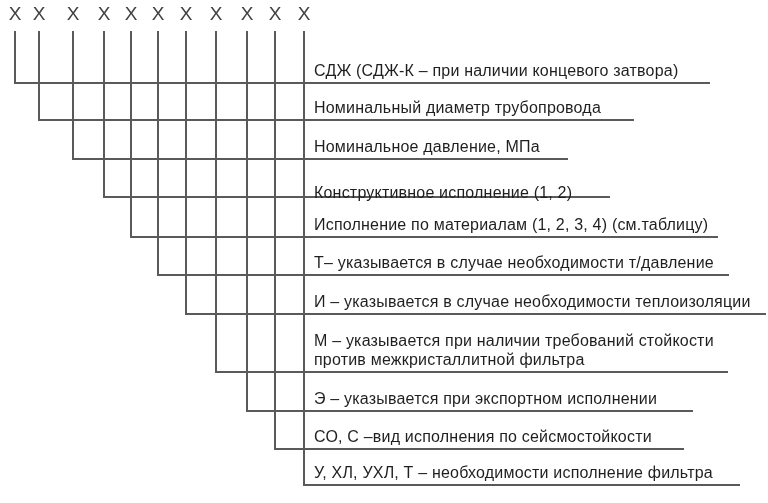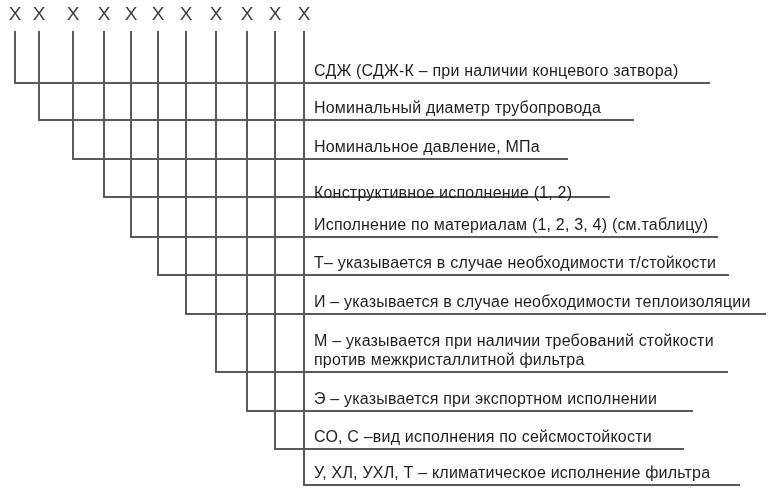--- a/index.html
+++ b/index.html
@@ -72,31 +72,31 @@
       <div class="hline" style="left: 72px; top: 158px; width: 496px;"></div>
       <div class="row-label" style="top: 137px;">Номинальное давление, МПа</div>
       <div class="vline" style="left: 103px; top: 31px; height: 167px;"></div>
       <div class="hline" style="left: 103px; top: 196px; width: 507px;"></div>
       <div class="row-label" style="top: 175px; margin-top: 8px;">Конструктивное исполнение (1, 2)</div>
       <div class="vline" style="left: 130px; top: 31px; height: 207px;"></div>
       <div class="hline" style="left: 130px; top: 236px; width: 588px;"></div>
       <div class="row-label" style="top: 215px;">Исполнение по материалам (1, 2, 3, 4) (см.таблицу)</div>
       <div class="vline" style="left: 157px; top: 31px; height: 245px;"></div>
       <div class="hline" style="left: 157px; top: 274px; width: 572px;"></div>
-      <div class="row-label" style="top: 253px;">Т– указывается в случае необходимости т/стойкости</div>
+      <div class="row-label" style="top: 253px;">Т– указывается в случае необходимости т/давление</div>
       <div class="vline" style="left: 185px; top: 31px; height: 284px;"></div>
       <div class="hline" style="left: 185px; top: 313px; width: 581px;"></div>
       <div class="row-label" style="top: 292px;">И – указывается в случае необходимости теплоизоляции</div>
       <div class="vline" style="left: 215px; top: 31px; height: 342px;"></div>
       <div class="hline" style="left: 215px; top: 371px; width: 513px;"></div>
       <div class="row-label" style="top: 331px;">М – указывается при наличии требований стойкости
 против межкристаллитной фильтра</div>
       <div class="vline" style="left: 246px; top: 31px; height: 381px;"></div>
       <div class="hline" style="left: 246px; top: 410px; width: 447px;"></div>
       <div class="row-label" style="top: 389px;">Э – указывается при экспортном исполнении</div>
       <div class="vline" style="left: 274px; top: 31px; height: 419px;"></div>
       <div class="hline" style="left: 274px; top: 448px; width: 410px;"></div>
       <div class="row-label" style="top: 427px; text-align: right;">СО, С –вид исполнения по сейсмостойкости</div>
       <div class="vline" style="left: 303px; top: 31px; height: 455px;"></div>
       <div class="hline" style="left: 303px; top: 484px; width: 437px;"></div>
-      <div class="row-label" style="top: 463px;">У, ХЛ, УХЛ, Т – климатическое исполнение фильтра</div>
+      <div class="row-label" style="top: 463px;">У, ХЛ, УХЛ, Т – необходимости исполнение фильтра</div>
     </div>
 </div>
 
 </body></html>

